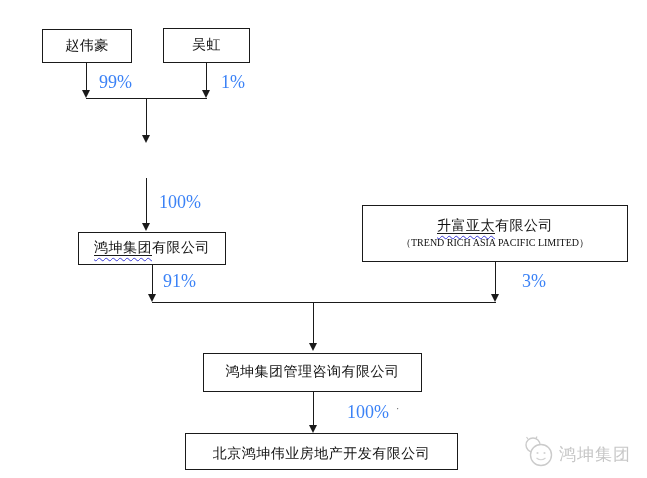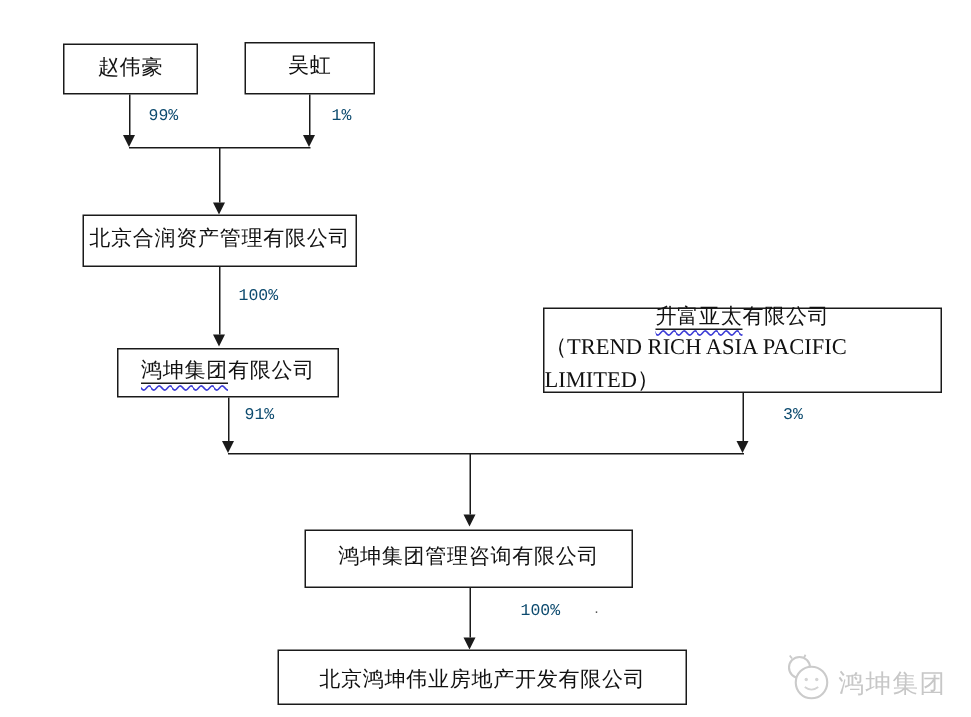--- a/index.html
+++ b/index.html
@@ -17,34 +17,34 @@
     display:flex;
     flex-direction:column;
     align-items:center;
     justify-content:center;
     font-size:14px;
     color:#111111;
     letter-spacing:0.5px;
     box-sizing:border-box;
     line-height:1.45;
   }
-  .node .en{font-size:15px;letter-spacing:0;}
+  .node .en{font-size:10px;letter-spacing:0;}
   .vline{position:absolute;width:1px;background:#1a1a1a;}
   .hline{position:absolute;height:1px;background:#1a1a1a;}
   .arrowhead{
     position:absolute;width:0;height:0;
     border-left:4px solid transparent;
     border-right:4px solid transparent;
     border-top:8px solid #1a1a1a;
   }
   .pct{
     position:absolute;
-    font-size:11px;
-    color:#0c4a6e;
-    font-family:Liberation Mono, monospace;
+    font-size:18px;
+    color:#3b82f6;
+    font-family:Liberation Serif, serif;
   }
   .u-wavy{
     text-decoration:underline wavy #3b3bd6;
     text-decoration-thickness:1px;
     text-underline-offset:5px;
   }
   .u-solid{
     border-bottom:1px solid #1a1a1a;
     padding-bottom:0px;
   }
@@ -83,23 +83,20 @@
   <div class="arrowhead" style="left:82px;top:90px"></div>
   <div class="vline" style="left:206px;top:63px;height:27px"></div>
   <div class="arrowhead" style="left:202px;top:90px"></div>
   <div class="hline" style="left:86px;top:98px;width:121px"></div>
   <div class="vline" style="left:146px;top:98px;height:37px"></div>
   <div class="arrowhead" style="left:142px;top:135px"></div>
 
   <span class="pct" style="left:99px;top:72px">99%</span>
   <span class="pct" style="left:221px;top:72px">1%</span>
 
-  <div class="node" style="left:55px;top:143px;width:183px;height:35px">
-    <span>北京合润资产管理有限公司</span>
-  </div>
 
   <div class="vline" style="left:146px;top:178px;height:45px"></div>
   <div class="arrowhead" style="left:142px;top:223px"></div>
   <span class="pct" style="left:159px;top:192px">100%</span>
 
   <div class="node" style="left:78px;top:232px;width:148px;height:33px">
     <span><span class="u-wavy"><span class="u-solid">鸿坤集团</span></span><span>有限公司</span></span>
   </div>
 
   <div class="node" style="left:362px;top:205px;width:266px;height:57px">

